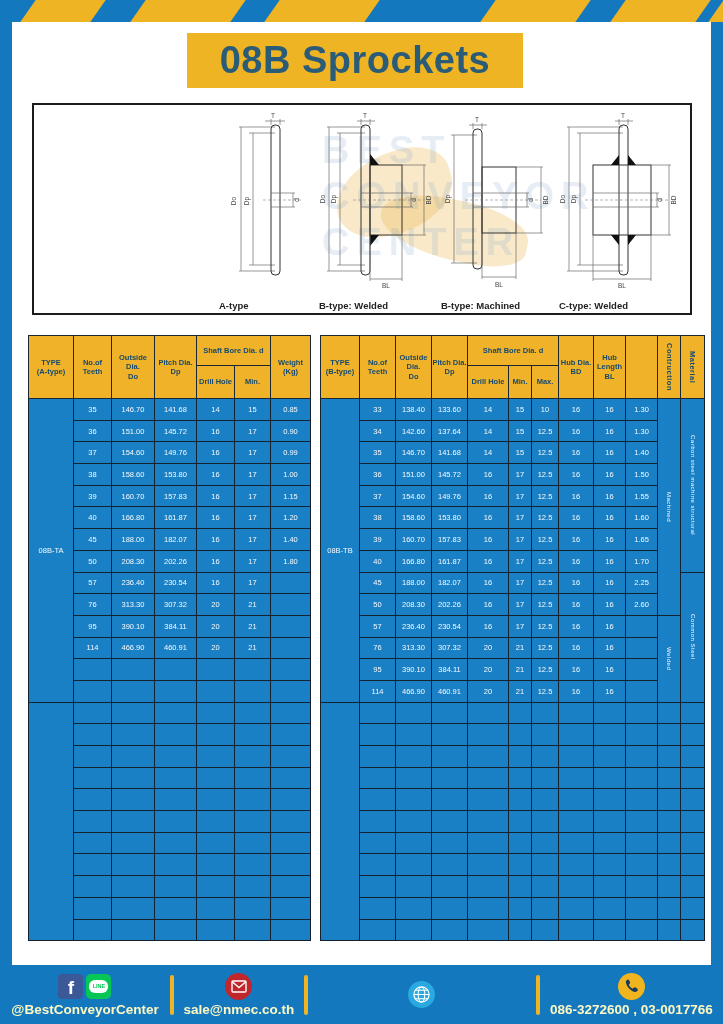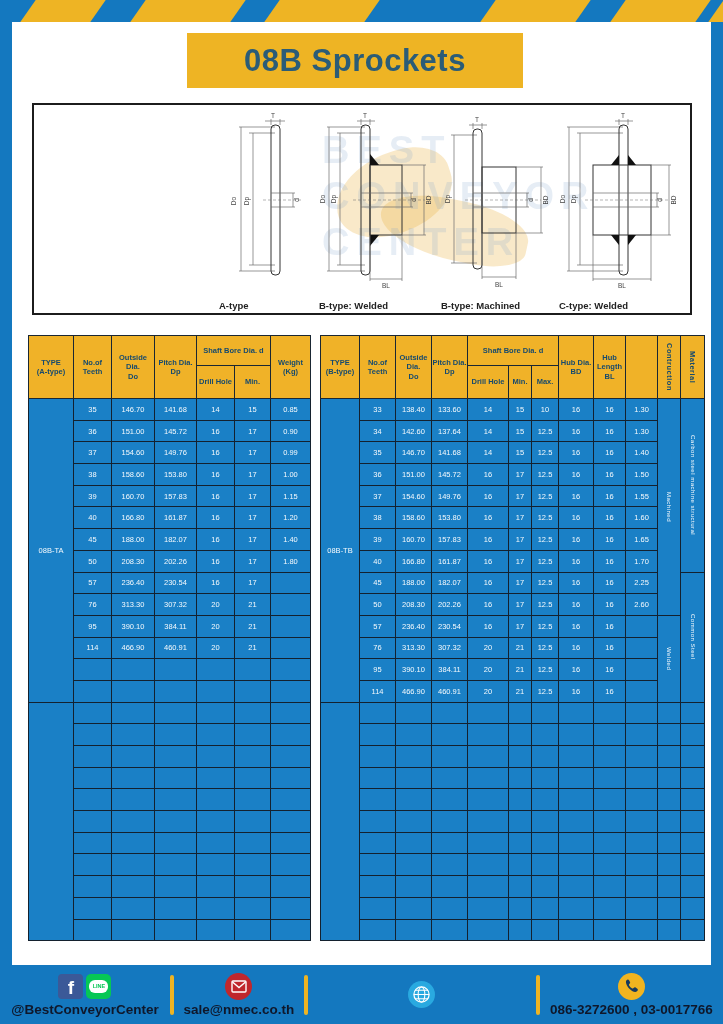--- a/index.html
+++ b/index.html
@@ -7,21 +7,21 @@
   .canvas{position:relative;width:723px;height:1024px;background:#1478bf;margin:0 auto;overflow:hidden;}
 
   
   .top-band{position:absolute;left:0;top:0;width:723px;height:22px;background:#1478bf;overflow:hidden;}
   .stripe{position:absolute;top:0;height:22px;background:#eeb424;transform:skewX(-35deg);}
 
   
   .page{position:absolute;left:12px;top:22px;width:699px;height:943px;background:#ffffff;}
 
   .title-banner{position:absolute;left:175px;top:11px;width:336px;height:55px;background:#eeb424;display:flex;align-items:center;justify-content:center;}
-  .title-banner h1{margin:0;font-size:31px;font-weight:800;color:#2b5c77;letter-spacing:.5px;}
+  .title-banner h1{margin:0;font-size:38px;font-weight:800;color:#2b5c77;letter-spacing:.5px;}
 
   
   .spec-panel{position:absolute;left:20px;top:81px;width:660px;height:212px;background:#fff;border:2px solid #1c1c1c;overflow:hidden;}
   .watermark{position:absolute;left:288px;top:22px;width:330px;color:rgba(130,165,205,.20);font-weight:800;font-size:38px;line-height:46px;letter-spacing:7px;pointer-events:none;}
   .bird1,.bird2{position:absolute;background:rgba(232,176,60,.28);border-radius:60% 40% 55% 45%;pointer-events:none;}
   .bird1{left:300px;top:48px;width:120px;height:80px;transform:rotate(-18deg);}
   .bird2{left:345px;top:95px;width:150px;height:60px;transform:rotate(12deg);border-radius:50% 50% 40% 60%;}
   .spec-lines{position:absolute;left:14px;top:58px;font-size:11.5px;font-weight:700;color:#1d5c80;line-height:17.2px;white-space:pre;}
   .drawings{position:absolute;left:185px;top:6px;width:470px;height:202px;display:flex;}
   .slot{position:relative;height:202px;}
@@ -42,21 +42,21 @@
   .tbl thead tr:last-child{height:33px;}
   .tbl td{background:#1a80c6;color:#f4f9fd;font-size:7.5px;text-align:center;border:1px solid #14212e;height:21.7px;padding:0;overflow:hidden;}
   .tbl tbody tr{height:21.7px;}
   .vhdr{writing-mode:vertical-rl;font-size:6.5px;letter-spacing:.5px;}
   .vcell{writing-mode:vertical-rl;font-size:6px !important;letter-spacing:.5px;}
 
   
   .footer{position:absolute;left:0;top:965px;width:723px;height:59px;background:#1478bf;display:flex;align-items:center;}
   .fgroup{display:flex;flex-direction:column;align-items:center;justify-content:center;gap:2px;}
   .ficons{display:flex;gap:3px;align-items:center;height:27px;}
-  .ftext{color:#0f172a;font-weight:700;font-size:13.5px;white-space:nowrap;}
+  .ftext{color:#fef9c3;font-weight:700;font-size:13.5px;white-space:nowrap;}
   .fdiv{width:4px;height:40px;background:#eeb424;border-radius:2px;flex:0 0 auto;}
   .g1{flex:0 0 23.5%;}.g2{flex:0 0 18%;}.g3{flex:0 0 31.5%;}.g4{flex:1;}
   .fb{width:25px;height:25px;border-radius:4px;background:#3b5998;color:#fff;font-weight:800;font-size:19px;display:flex;align-items:flex-end;justify-content:center;line-height:23px;}
   .line-ic{width:25px;height:25px;border-radius:5px;background:#06c755;display:flex;align-items:center;justify-content:center;}
   .line-bub{width:19px;height:13px;background:#fff;border-radius:6px;color:#06c755;font-size:5.5px;font-weight:800;display:flex;align-items:center;justify-content:center;}
   .circ{width:27px;height:27px;border-radius:50%;display:flex;align-items:center;justify-content:center;}
   .mail{background:#c0272d;}
   .globe{background:#29a9e0;}
   .phone{background:#f0b41f;}
 </style>

